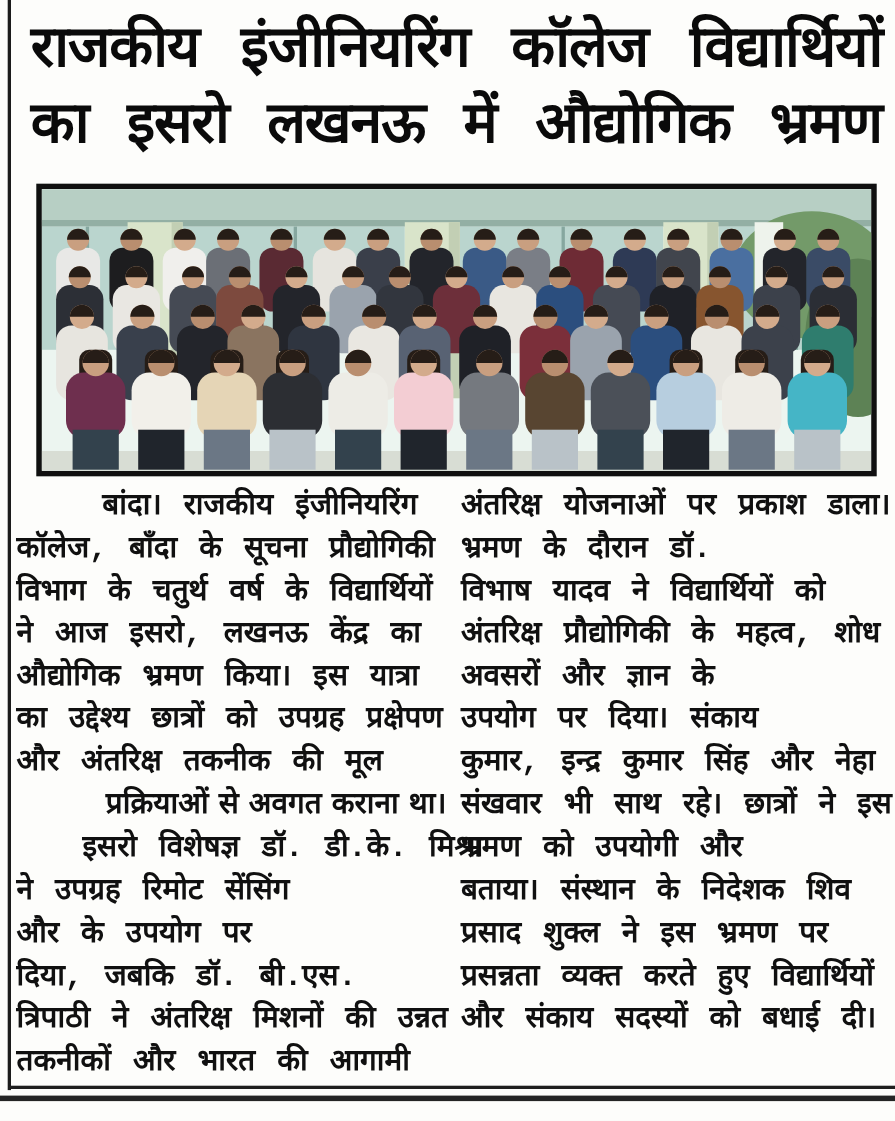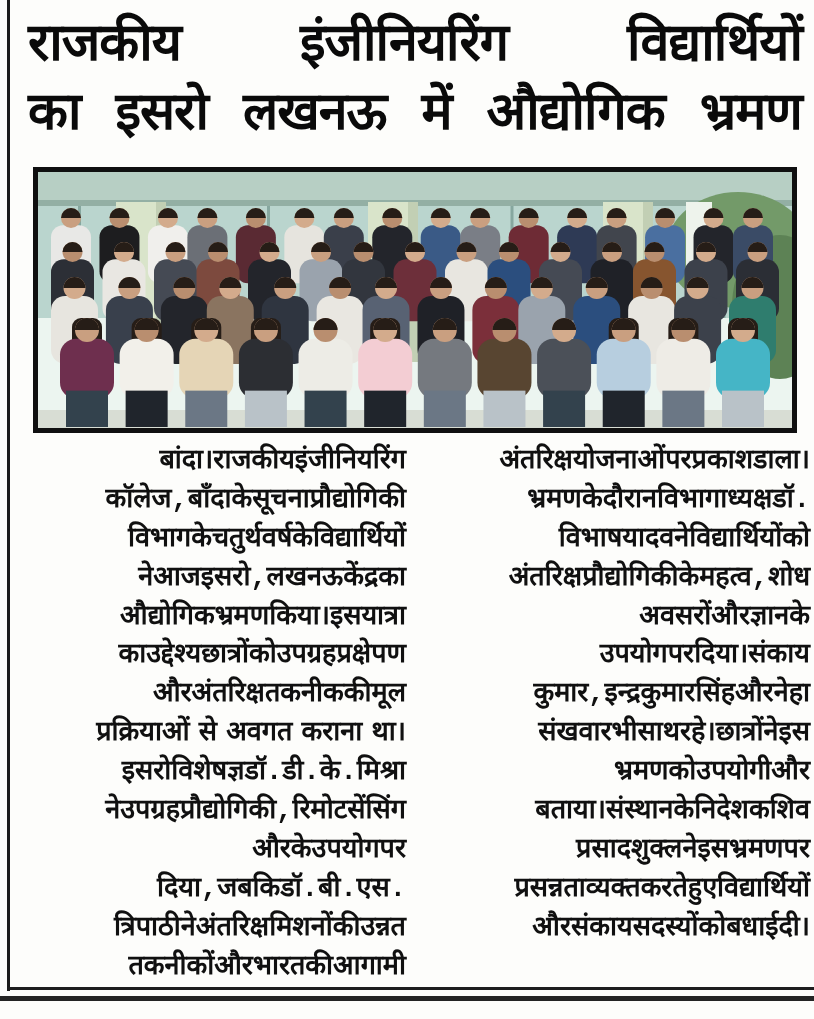--- a/index.html
+++ b/index.html
@@ -26,41 +26,42 @@
     border:5px solid #101010; box-sizing:border-box; background:#e8f2ec;
   }
   .photo-frame svg { display:block; width:100%; height:100%; }
   
   .columns {
     position:absolute; left:15px; top:442px; width:795px;
     display:flex; gap:13px;
   }
   .col { flex:1 1 0; min-width:0; }
   .article-line {
-    display:flex; justify-content:flex-end; align-items:baseline;
+    display:flex; justify-content:flex-start; align-items:baseline;
     height:38.9px; font-size:27px; line-height:38.9px; font-weight:600;
-    white-space:nowrap; overflow:visible; color:#101010;
+    white-space:nowrap; overflow:visible; color:#101010;gap:20px;
   }
   .article-line.nojust { justify-content:flex-end; gap:0.34em; }
   .article-line .ind { flex:0 0 auto; }
   
   .rule-thin  { position:absolute; left:8px;  right:0; top:987px;  height:3px; background:#1e1e1e; }
   .rule-thick { position:absolute; left:0;    right:0; top:996px;  height:5px; background:#242424; }
 </style>
 </head>
 <body>
 
 <div class="page">
 
   <div class="left-rule"></div>
 
   <div class="headline">
     <div class="headline-line">
         <span>राजकीय</span>
         <span>इंजीनियरिंग</span>
+        <span>कॉलेज</span>
         <span>विद्यार्थियों</span>
       </div>
     <div class="headline-line">
         <span>का</span>
         <span>इसरो</span>
         <span>लखनऊ</span>
         <span>में</span>
         <span>औद्योगिक</span>
         <span>भ्रमण</span>
       </div>
@@ -461,21 +462,20 @@
           <span class="ind" style="width: 40px;"></span>
           <span>इसरो</span>
           <span>विशेषज्ञ</span>
           <span>डॉ.</span>
           <span>डी.के.</span>
           <span>मिश्रा</span>
         </div>
         <div class="article-line">
           <span>ने</span>
           <span>उपग्रह</span>
-          <span>प्रौद्योगिकी,</span>
           <span>रिमोट</span>
           <span>सेंसिंग</span>
         </div>
         <div class="article-line">
           <span>और</span>
           <span>के</span>
           <span>उपयोग</span>
           <span>पर</span>
         </div>
         <div class="article-line">
@@ -505,21 +505,20 @@
           <span>अंतरिक्ष</span>
           <span>योजनाओं</span>
           <span>पर</span>
           <span>प्रकाश</span>
           <span>डाला।</span>
         </div>
         <div class="article-line">
           <span>भ्रमण</span>
           <span>के</span>
           <span>दौरान</span>
-          <span>विभागाध्यक्ष</span>
           <span>डॉ.</span>
         </div>
         <div class="article-line">
           <span>विभाष</span>
           <span>यादव</span>
           <span>ने</span>
           <span>विद्यार्थियों</span>
           <span>को</span>
         </div>
         <div class="article-line">

